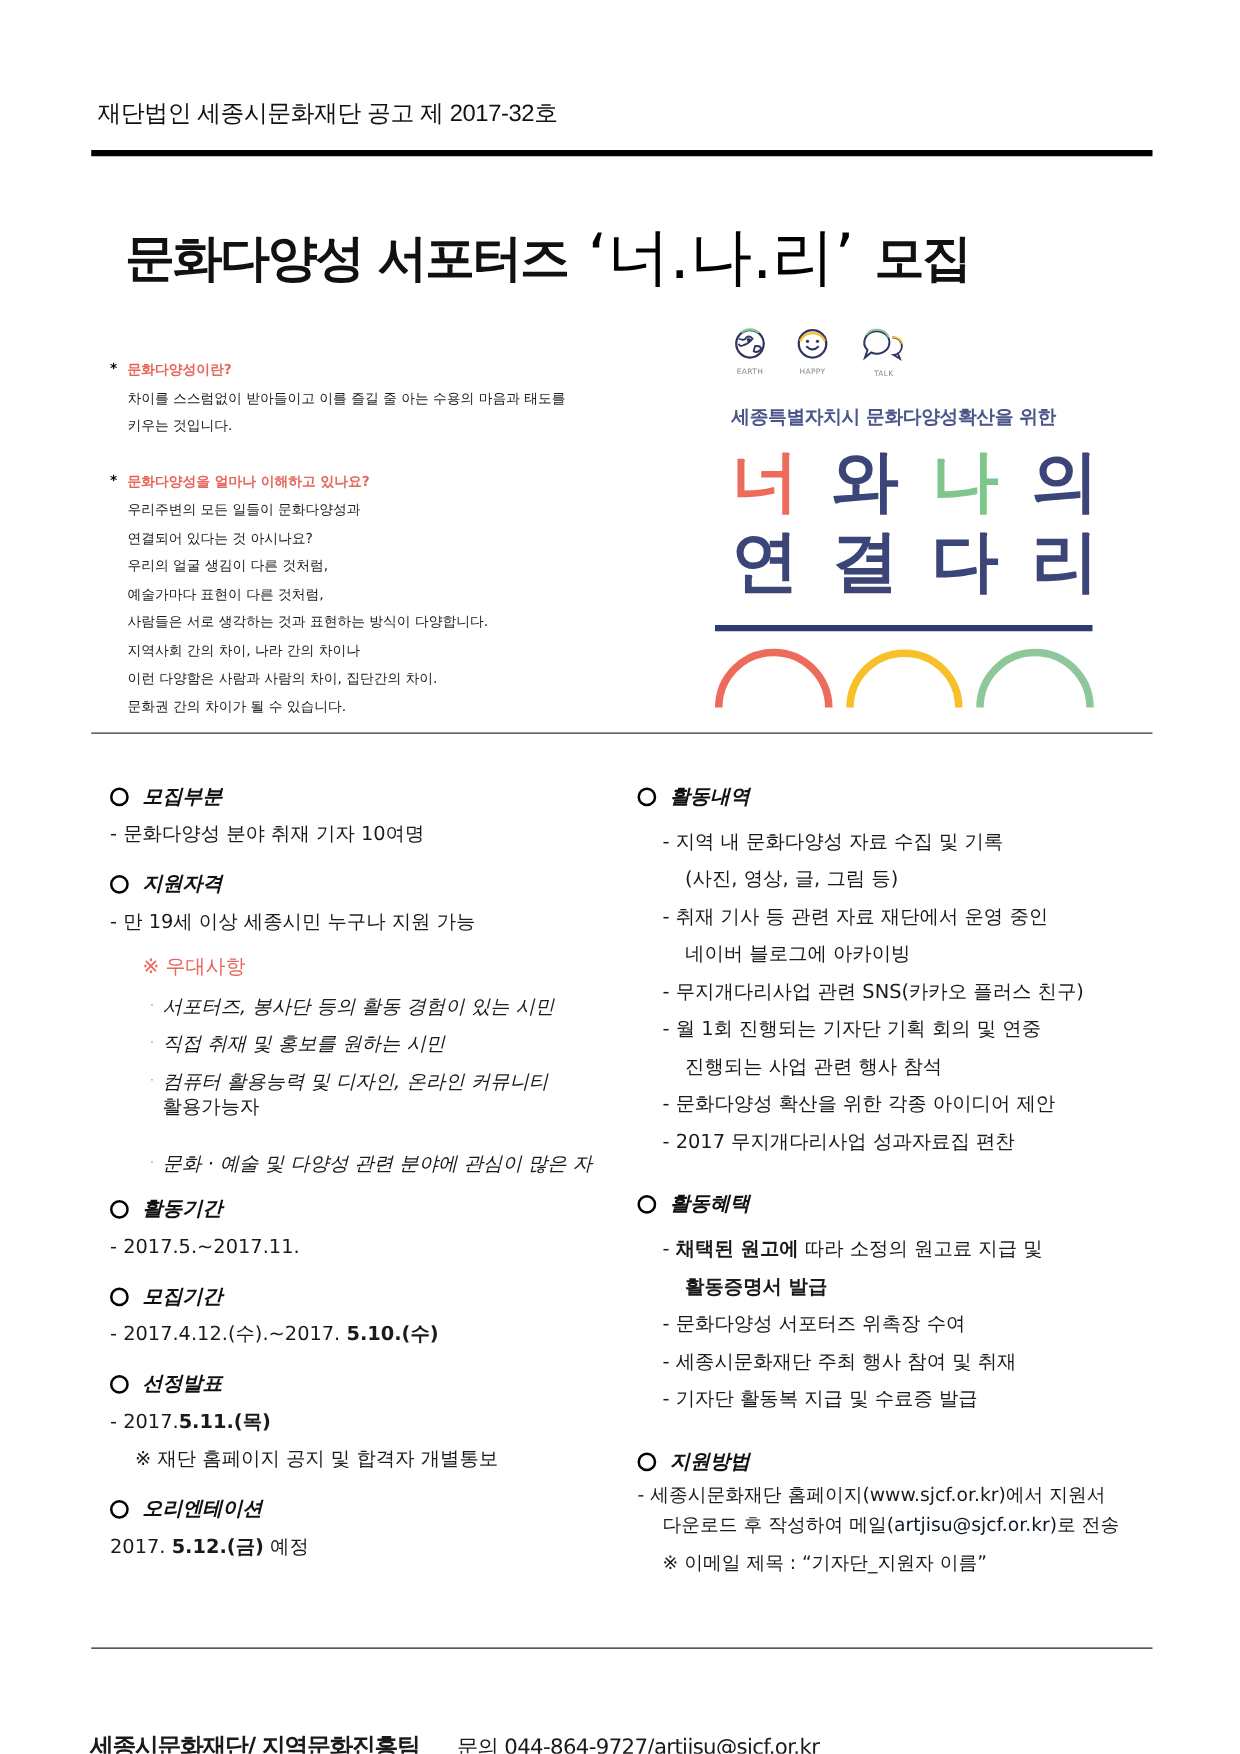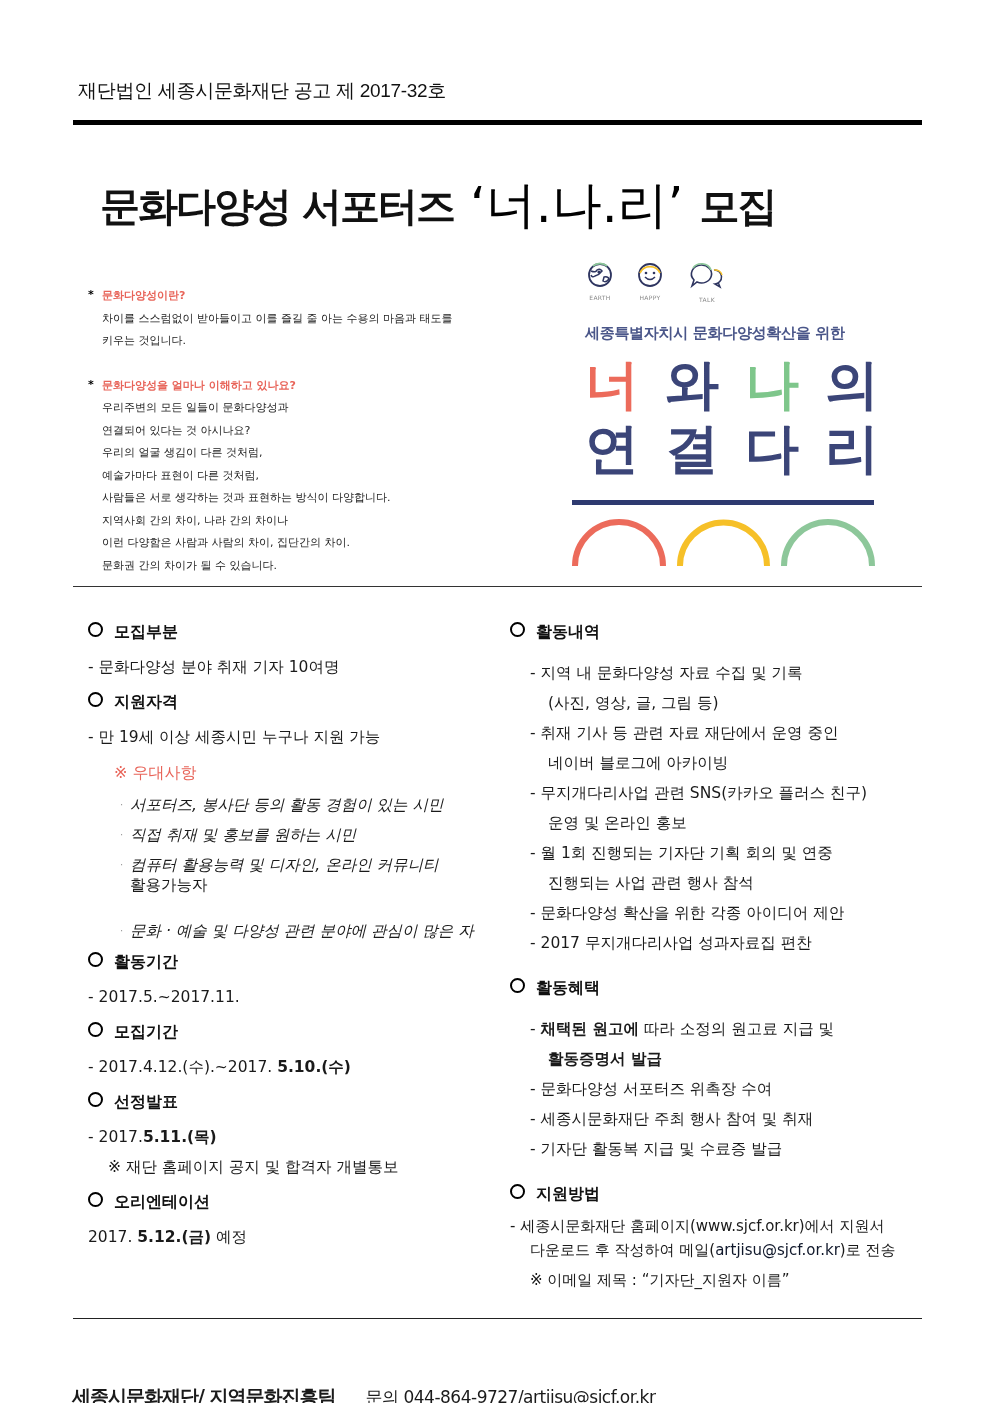--- a/index.html
+++ b/index.html
@@ -28,21 +28,21 @@
   .poster .row1 { top: 100px; }
   .poster .row2 { top: 164px; }
   .poster .bridge-line { position: absolute; left: 12px; top: 242px; width: 302px; height: 5px; background: #2e3a70; }
   .poster .arcs { position: absolute; left: 10px; top: 258px; }
 
   .mid-rule { position: absolute; left: 73px; top: 586px; width: 849px; height: 1px; background: #333; }
 
   .col { position: absolute; top: 622px; font-size: 15.5px; color: #1a1a1a; }
   .col-left { left: 88px; width: 410px; }
   .col-right { left: 510px; width: 410px; }
-  .sec-head { font-weight: bold; font-size: 16px; display: flex; height: 30px; color: #111; }
+  .sec-head { font-weight: bold; font-size: 16px; display: flex; align-items: center; height: 30px; color: #111; font-style: italic; }
   .sec-head .ring { width: 15px; height: 15px; border: 2px solid #000; border-radius: 50%; margin-right: 11px; flex-shrink: 0; }
   .line { line-height: 30px; white-space: nowrap; }
   .ind1 { padding-left: 20px; }
   .ind-dash { padding-left: 20px; }
   .ind-cont { padding-left: 38px; }
   .pref-head { color: #e8655a; padding-left: 26px; margin-top: 4px; line-height: 34px; font-size: 16px; }
   .pref-item { padding-left: 30px; line-height: 30px; position: relative; white-space: nowrap; }
   .pref-item .dot { position: absolute; left: 32px; color: #999; font-size: 10px; }
   .pref-item .t { padding-left: 12px; display: inline-block; font-style: italic; }
   .pref-cont { padding-left: 42px; line-height: 22px; margin-top: -6px; margin-bottom: 20px; }
@@ -191,21 +191,20 @@
   <div class="sec-head">
     <span class="ring"></span>
     <span>활동내역</span>
   </div>
   <div class="gap-s"></div>
   <div class="line ind-dash">- 지역 내 문화다양성 자료 수집 및 기록</div>
   <div class="line ind-cont">(사진, 영상, 글, 그림 등)</div>
   <div class="line ind-dash">- 취재 기사 등 관련 자료 재단에서 운영 중인</div>
   <div class="line ind-cont">네이버 블로그에 아카이빙</div>
   <div class="line ind-dash">- 무지개다리사업 관련 SNS(카카오 플러스 친구)</div>
-  <div class="line ind-cont">운영 및 온라인 홍보</div>
   <div class="line ind-dash">- 월 1회 진행되는 기자단 기획 회의 및 연중</div>
   <div class="line ind-cont">진행되는 사업 관련 행사 참석</div>
   <div class="line ind-dash">- 문화다양성 확산을 위한 각종 아이디어 제안</div>
   <div class="line ind-dash">- 2017 무지개다리사업 성과자료집 편찬</div>
   <div style="height:20px;"></div>
 
   <div class="sec-head">
     <span class="ring"></span>
     <span>활동혜택</span>
   </div>

